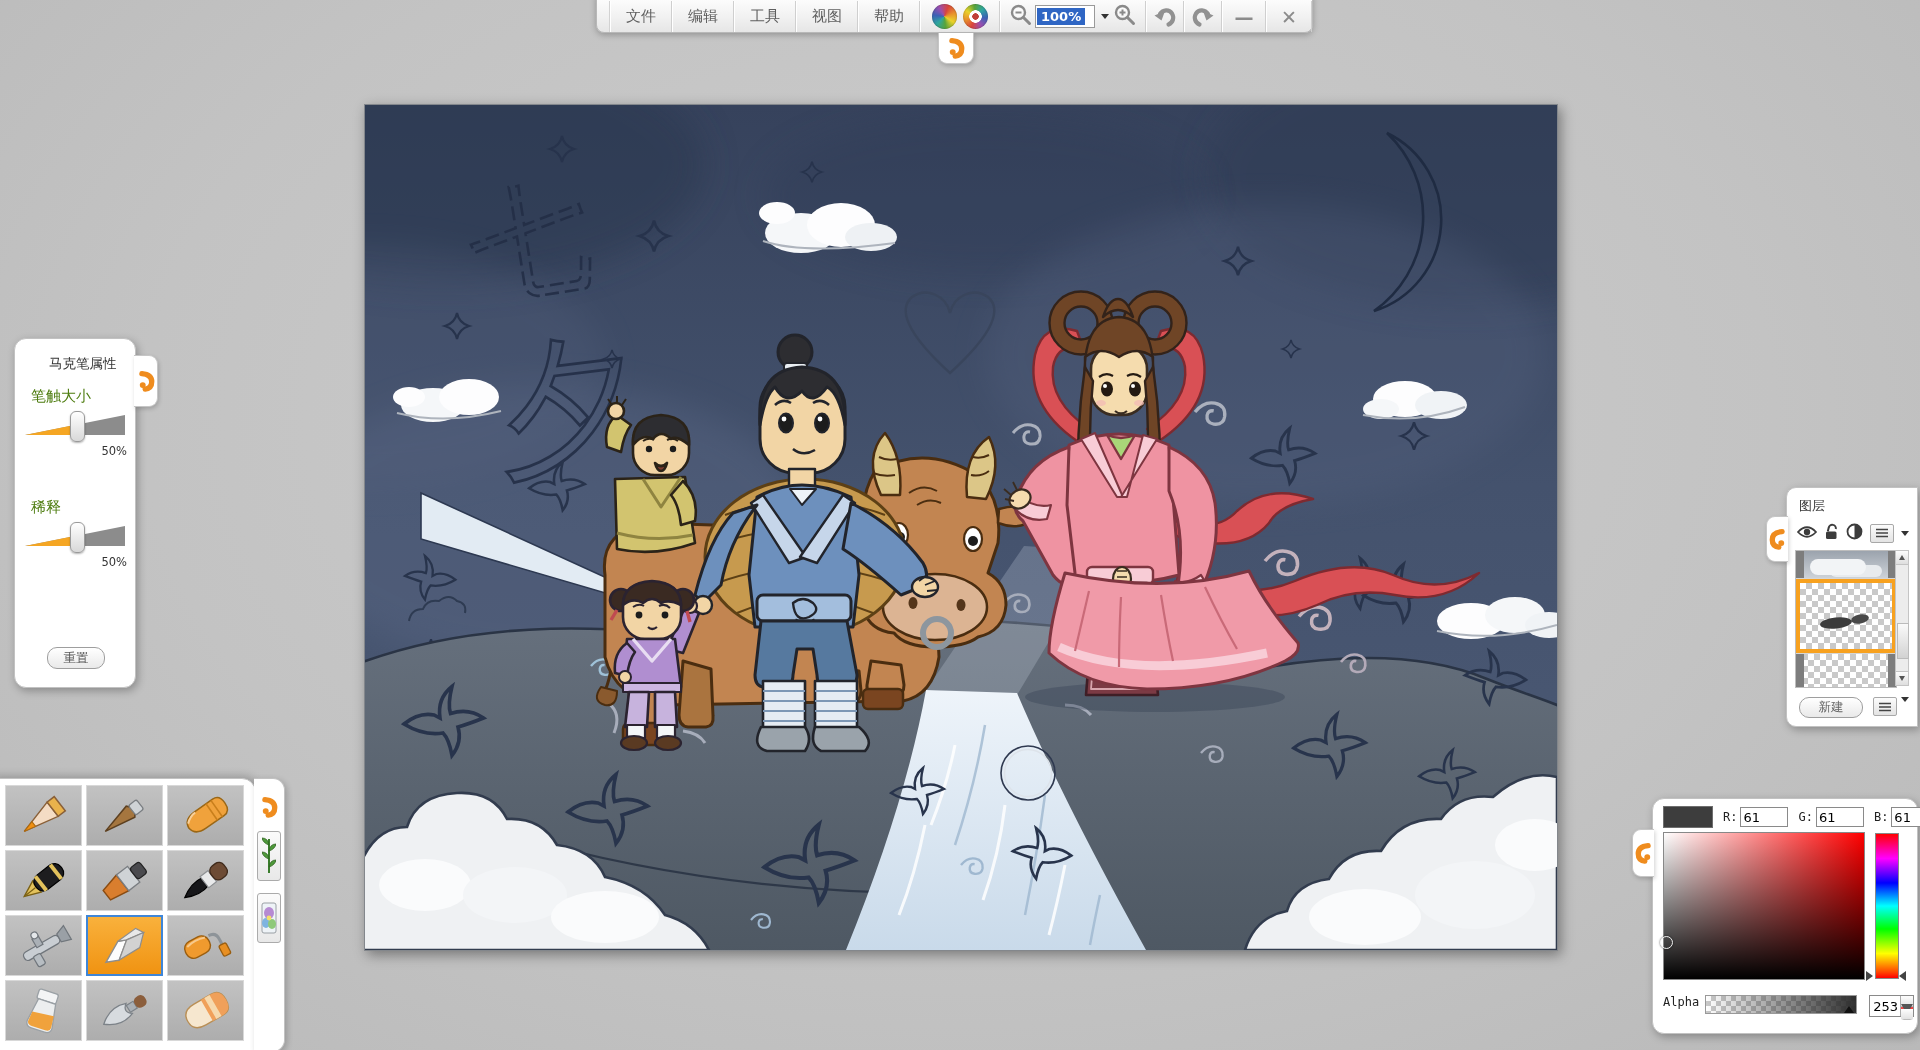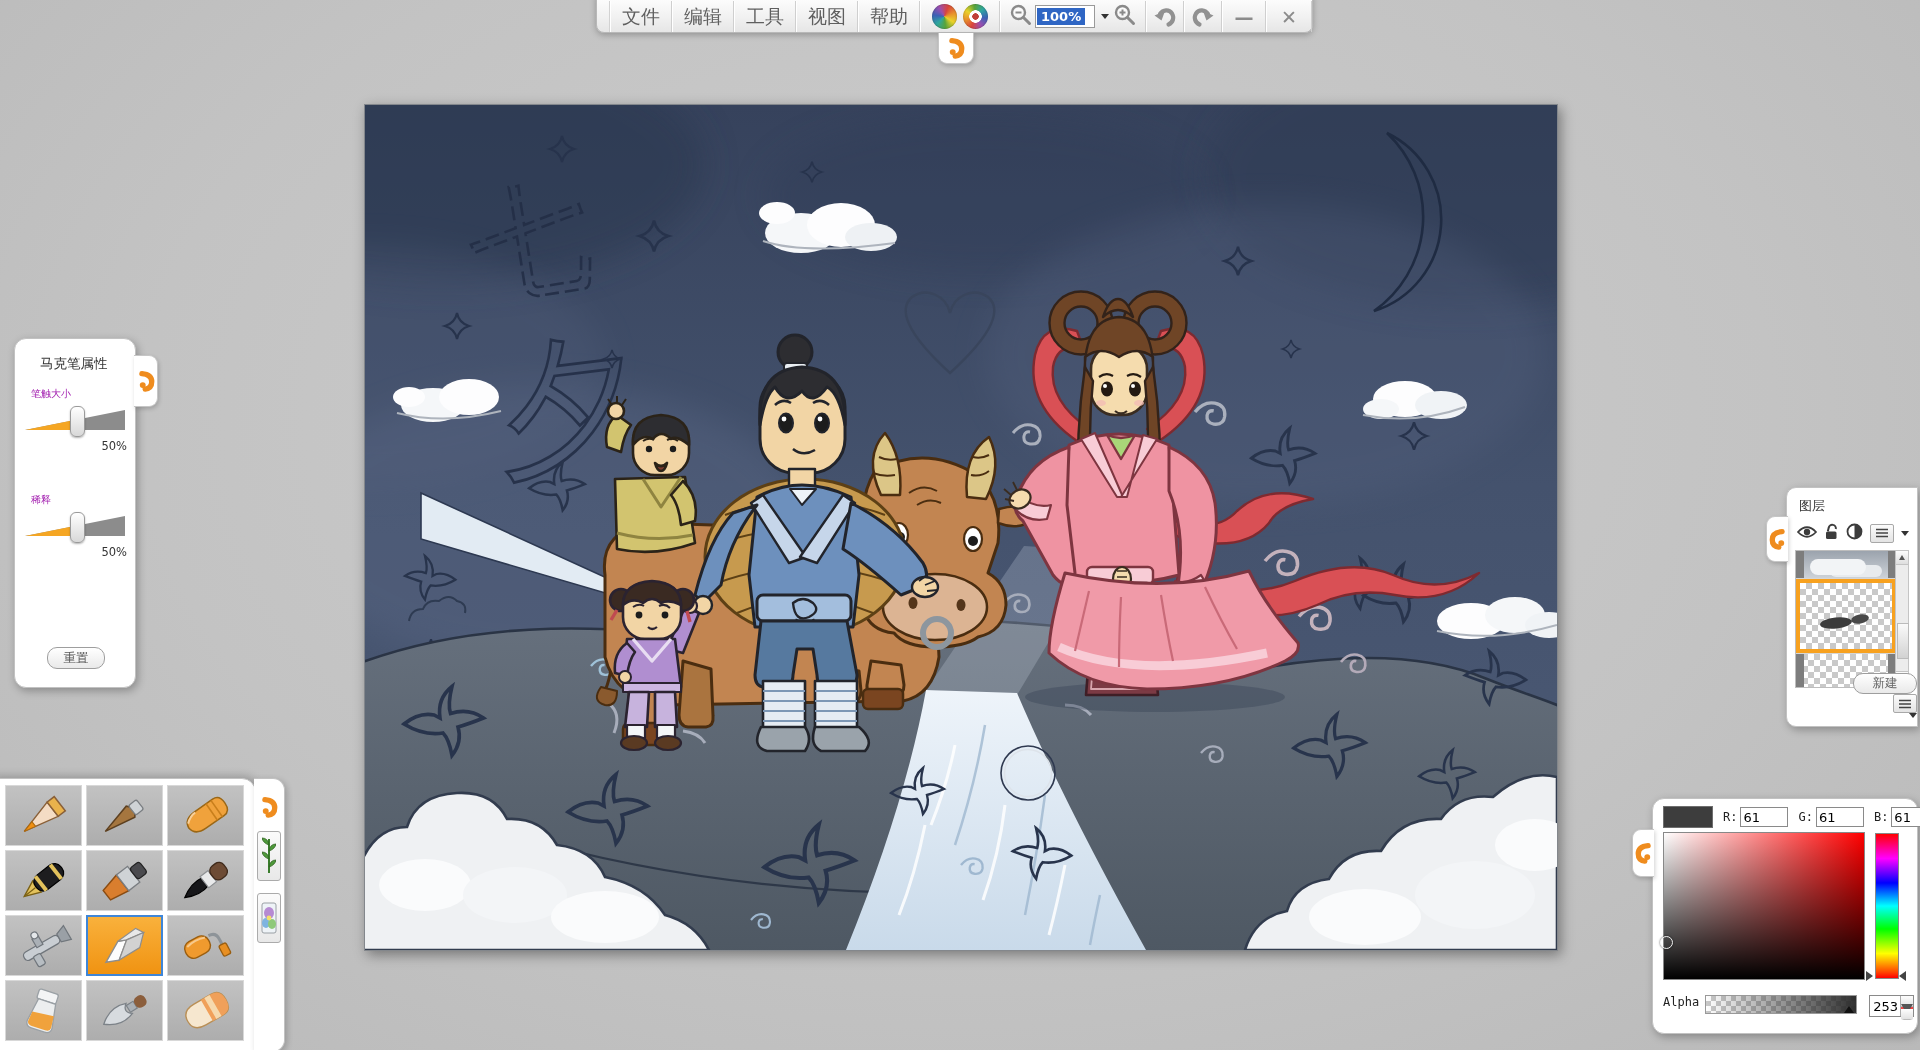--- a/index.html
+++ b/index.html
@@ -13,41 +13,41 @@
   .panel{position:absolute;background:#fff;border:1px solid #c2c2c2;border-radius:12px;
          box-shadow:2px 3px 9px rgba(0,0,0,.28);}
   .handle{position:absolute;background:#fff;border:1px solid #c6c6c6;box-shadow:1px 2px 4px rgba(0,0,0,.18);
           display:flex;align-items:center;justify-content:center;}
   .handle svg{width:18px;height:24px;}
   
   #toolbar{position:absolute;left:596px;top:-6px;height:39px;display:flex;align-items:stretch;
     background:linear-gradient(#ffffff,#f1f1f1 60%,#e6e6e6);border:1px solid #b8b8b8;border-radius:0 0 8px 8px;
     box-shadow:0 2px 6px rgba(0,0,0,.25);padding-top:6px;box-sizing:border-box;}
   .tb-grip{width:12px;border-right:1px solid #d2d2d2;}
-  .tb-item{width:60px;display:flex;align-items:center;justify-content:center;font-size:19px;color:#5f5f5f;
+  .tb-item{width:60px;display:flex;align-items:center;justify-content:center;font-size:15px;color:#5f5f5f;
     border-left:1px solid #ffffff;border-right:1px solid #cfcfcf;cursor:default;}
   .tb-group{display:flex;align-items:center;padding:0 8px;border-left:1px solid #ffffff;border-right:1px solid #cfcfcf;}
   .tb-btn{width:36px;height:100%;display:flex;align-items:center;justify-content:center;
     border-left:1px solid #ffffff;border-right:1px solid #cfcfcf;}
   .rb{width:25px;height:25px;border-radius:50%;margin:0 3px;
       background:conic-gradient(from 20deg,#d9443d,#e8912c,#ead32b,#58a33a,#2fa7a0,#3b62b5,#9a4fb0,#d9443d);
       box-shadow:inset 0 0 2px rgba(0,0,0,.4);}
   .rb.ring{background:
       radial-gradient(circle at 50% 50%, #c04038 3px, #ffffff 3.5px 6px, transparent 6.5px),
       conic-gradient(from 200deg,#d9443d,#e8912c,#ead32b,#58a33a,#2fa7a0,#3b62b5,#9a4fb0,#d9443d);}
   #zoom-box{width:58px;height:21px;background:#fff;border:1px solid #9a9a9a;display:flex;align-items:center;margin:8px 2px;}
   #zoom-box span{background:#2f66c4;color:#fff;font-size:13px;font-weight:bold;padding:1px 4px;margin-left:1px;}
   .caret{width:0;height:0;border-left:4px solid transparent;border-right:4px solid transparent;border-top:5px solid #333;margin:0 4px;}
   .win-glyph{font-size:19px;font-weight:bold;color:#8b8b8b;}
   #toolbar-handle{left:938px;top:33px;width:34px;height:30px;border-radius:0 0 9px 9px;border-top:none;position:absolute;}
   
   #marker-panel{left:14px;top:338px;width:120px;height:348px;}
-  #marker-panel .title{font-size:13.5px;color:#333;padding:16px 0 0 25px;}
+  #marker-panel .title{font-size:13.5px;color:#333;padding:16px 0 0 34px;}
   .slider-block{padding:14px 0 0 16px;}
-  .slider-label{font-size:10px;color:#a21caf;margin-bottom:4px;}
+  .slider-label{font-size:15px;color:#4d7c0f;margin-bottom:4px;}
   .slider{position:relative;width:104px;height:32px;margin-left:-8px;}
   .slider svg{position:absolute;left:0;top:0;}
   .slider .knob{position:absolute;left:47px;top:1px;width:13px;height:29px;border-radius:6px;
       background:linear-gradient(#ffffff,#d8d8d8);border:1px solid #9a9a9a;box-shadow:0 1px 2px rgba(0,0,0,.3);}
   .slider-value{font-size:11.5px;color:#333;text-align:right;width:96px;margin-top:2px;}
   .pill-btn{display:block;margin:0 auto;width:56px;height:20px;border:1px solid #9e9e9e;border-radius:10px;
       background:linear-gradient(#ffffff,#e9e9e9);font-size:12.5px;color:#555;text-align:center;line-height:19px;cursor:pointer;}
   #reset-btn{position:absolute;left:32px;bottom:18px;}
   #marker-handle{right:-23px;top:16px;width:23px;height:50px;border-radius:0 9px 9px 0;border-left:none;}
   
@@ -80,21 +80,21 @@
   #thumb-top{height:27px;background:linear-gradient(#9ba3ad,#cdd2d8);}
   #thumb-top .cloudblob{position:absolute;left:14px;top:8px;width:56px;height:16px;border-radius:10px;background:#f2f4f6;box-shadow:18px 4px 0 -2px #e8ebee;}
   #thumb-sel{height:66px;border:4px solid #f7a11f;width:92px;}
   #thumb-bot{height:37px;}
   #layer-scroll{position:absolute;left:108px;top:62px;width:14px;height:136px;background:#ececec;border:1px solid #c4c4c4;box-sizing:border-box;}
   .scroll-btn{height:13px;display:flex;align-items:center;justify-content:center;background:linear-gradient(#fcfcfc,#dedede);border-bottom:1px solid #c4c4c4;cursor:pointer;}
   .scroll-btn.bottom{position:absolute;bottom:0;width:100%;border-top:1px solid #c4c4c4;border-bottom:none;}
   .tri-up{width:0;height:0;border-left:3.5px solid transparent;border-right:3.5px solid transparent;border-bottom:5px solid #555;}
   .tri-down{width:0;height:0;border-left:3.5px solid transparent;border-right:3.5px solid transparent;border-top:5px solid #555;}
   #layer-scroll .sthumb{position:absolute;left:1px;top:72px;width:10px;height:34px;background:linear-gradient(#fafafa,#d2d2d2);border:1px solid #bbb;}
-  #layers-bottom{position:absolute;left:0;bottom:8px;width:100%;display:flex;align-items:flex-end;flex-direction:column;}
+  #layers-bottom{position:absolute;left:0;bottom:8px;width:100%;display:flex;align-items:flex-start;}
   #new-layer-btn{margin-left:12px;width:62px;height:19px;border:1px solid #9e9e9e;border-radius:10px;
      background:linear-gradient(#fff,#e9e9e9);font-size:12.5px;color:#666;text-align:center;line-height:18px;cursor:pointer;}
   #layers-handle{left:-21px;top:28px;width:21px;height:44px;border-radius:9px 0 0 9px;border-right:none;}
   
   #color-picker{left:1652px;top:798px;width:264px;height:234px;border-radius:12px;}
   #cp-row1{position:absolute;left:10px;top:7px;display:flex;align-items:center;}
   #cp-swatch{width:48px;height:20px;background:#3d3d3d;border:1px solid #6e6e6e;}
   .cp-label{font-family:"DejaVu Sans Mono","Liberation Mono",monospace;font-size:12px;color:#222;margin:0 3px 0 10px;}
   .cp-input{width:42px;height:18px;border:1px solid #8a8a8a;font-size:13px;padding:0 2px;font-family:"DejaVu Sans","Liberation Sans",sans-serif;}
   #sv-square{position:absolute;left:10px;top:33px;width:200px;height:146px;border:1px solid #888;

